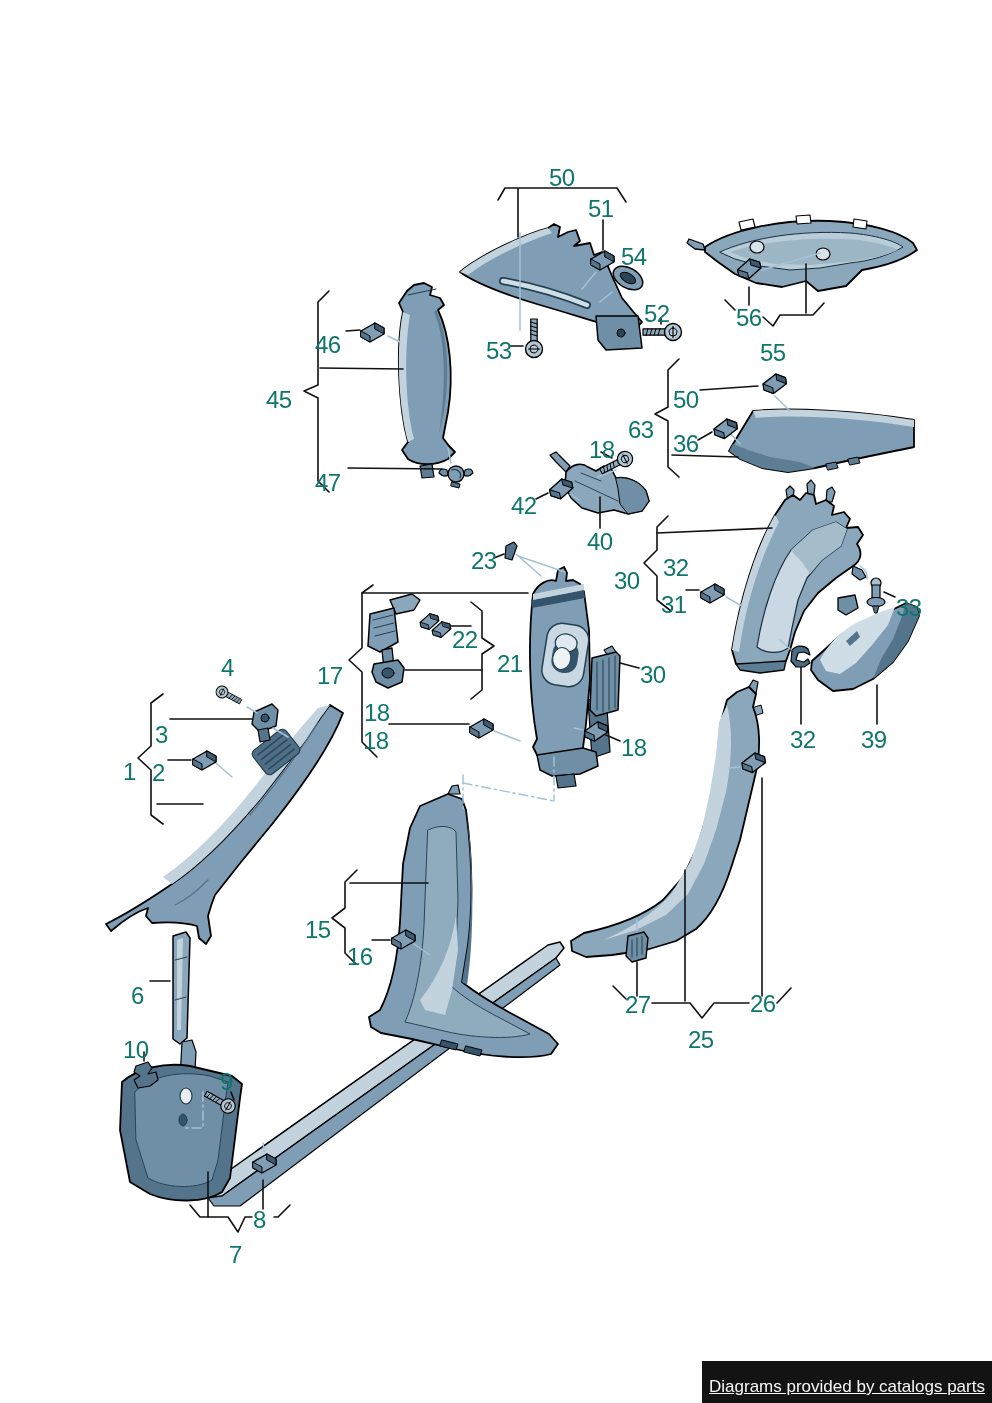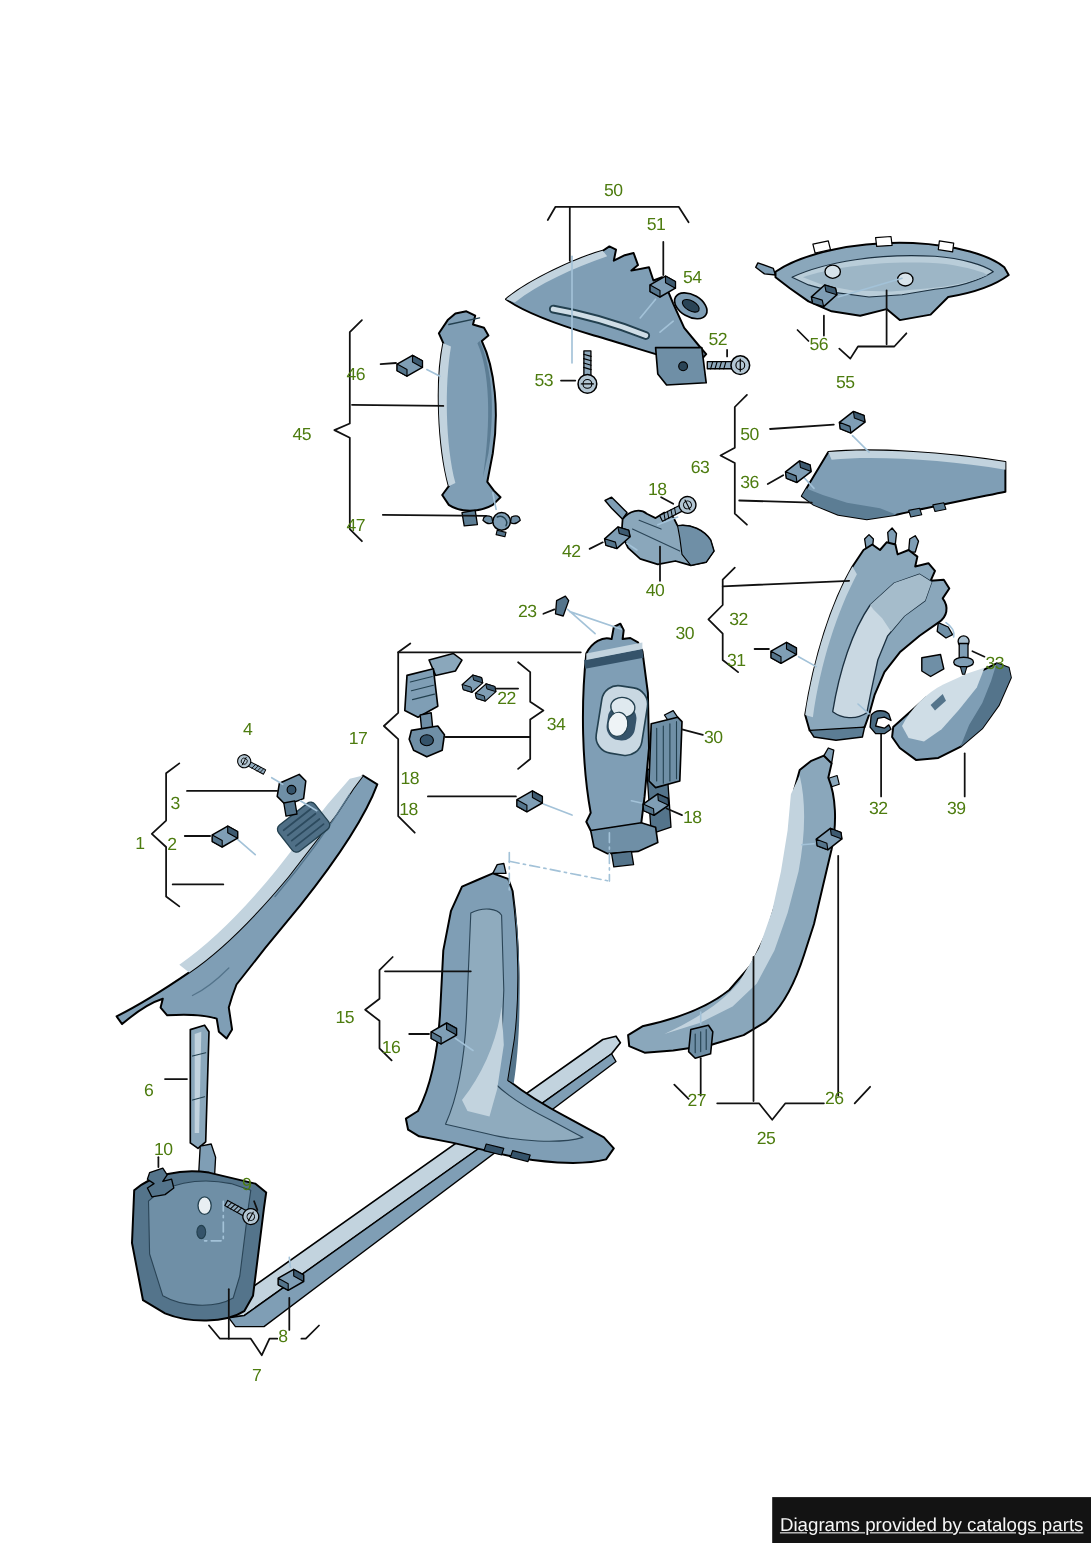--- a/index.html
+++ b/index.html
@@ -1,21 +1,21 @@
 <!DOCTYPE html>
 <html><head>
 <meta charset="utf-8">
 <style>
   html,body{margin:0;padding:0;background:#ffffff;}
   .stage{position:relative;width:992px;height:1403px;background:#ffffff;overflow:hidden;
          font-family:"Liberation Sans",sans-serif;}
   .stage svg{position:absolute;left:0;top:0;}
   svg path,svg polygon,svg polyline,svg line,svg rect,svg ellipse,svg circle{
       stroke-linejoin:round;stroke-linecap:round;}
-  .co{position:absolute;font-size:16px;line-height:1;color:#4d7c0f;white-space:nowrap;
+  .co{position:absolute;font-size:24px;line-height:1;color:#0f766e;white-space:nowrap;
       letter-spacing:-0.5px;}
   .banner{position:absolute;left:702px;top:1361px;width:290px;height:52px;background:#131313;
       color:#f7f7f7;font-size:17px;display:flex;align-items:center;justify-content:center;text-decoration:underline;}
 </style>
 </head>
 <body>
 
 <div class="stage">
 
 <svg width="992" height="1403" viewBox="0 0 992 1403">
@@ -386,39 +386,39 @@
   <div class="co" style="left:673px;top:432px">36</div>
   <div class="co" style="left:589px;top:438px">18</div>
   <div class="co" style="left:511px;top:494px">42</div>
   <div class="co" style="left:587px;top:530px">40</div>
   <div class="co" style="left:471px;top:549px">23</div>
   <div class="co" style="left:614px;top:569px">30</div>
   <div class="co" style="left:663px;top:556px">32</div>
   <div class="co" style="left:661px;top:593px">31</div>
   <div class="co" style="left:896px;top:596px">33</div>
   <div class="co" style="left:452px;top:628px">22</div>
-  <div class="co" style="left:497px;top:652px">34</div>
+  <div class="co" style="left:497px;top:652px">21</div>
   <div class="co" style="left:317px;top:664px">17</div>
   <div class="co" style="left:640px;top:663px">30</div>
   <div class="co" style="left:221px;top:656px">4</div>
   <div class="co" style="left:364px;top:701px">18</div>
   <div class="co" style="left:363px;top:729px">18</div>
   <div class="co" style="left:621px;top:736px">18</div>
   <div class="co" style="left:155px;top:723px">3</div>
   <div class="co" style="left:152px;top:761px">2</div>
   <div class="co" style="left:123px;top:760px">1</div>
   <div class="co" style="left:790px;top:728px">32</div>
   <div class="co" style="left:861px;top:728px">39</div>
   <div class="co" style="left:305px;top:918px">15</div>
   <div class="co" style="left:347px;top:945px">16</div>
   <div class="co" style="left:131px;top:984px">6</div>
   <div class="co" style="left:625px;top:993px">27</div>
   <div class="co" style="left:750px;top:992px">26</div>
   <div class="co" style="left:688px;top:1028px">25</div>
-  <div class="co" style="left:140px;top:1038px">10</div>
+  <div class="co" style="left:123px;top:1038px">10</div>
   <div class="co" style="left:220px;top:1070px">9</div>
   <div class="co" style="left:253px;top:1208px">8</div>
   <div class="co" style="left:229px;top:1243px">7</div>
 </div>
 
 <div class="banner">Diagrams provided by catalogs parts</div>
 
 </div>
 
 </body></html>

